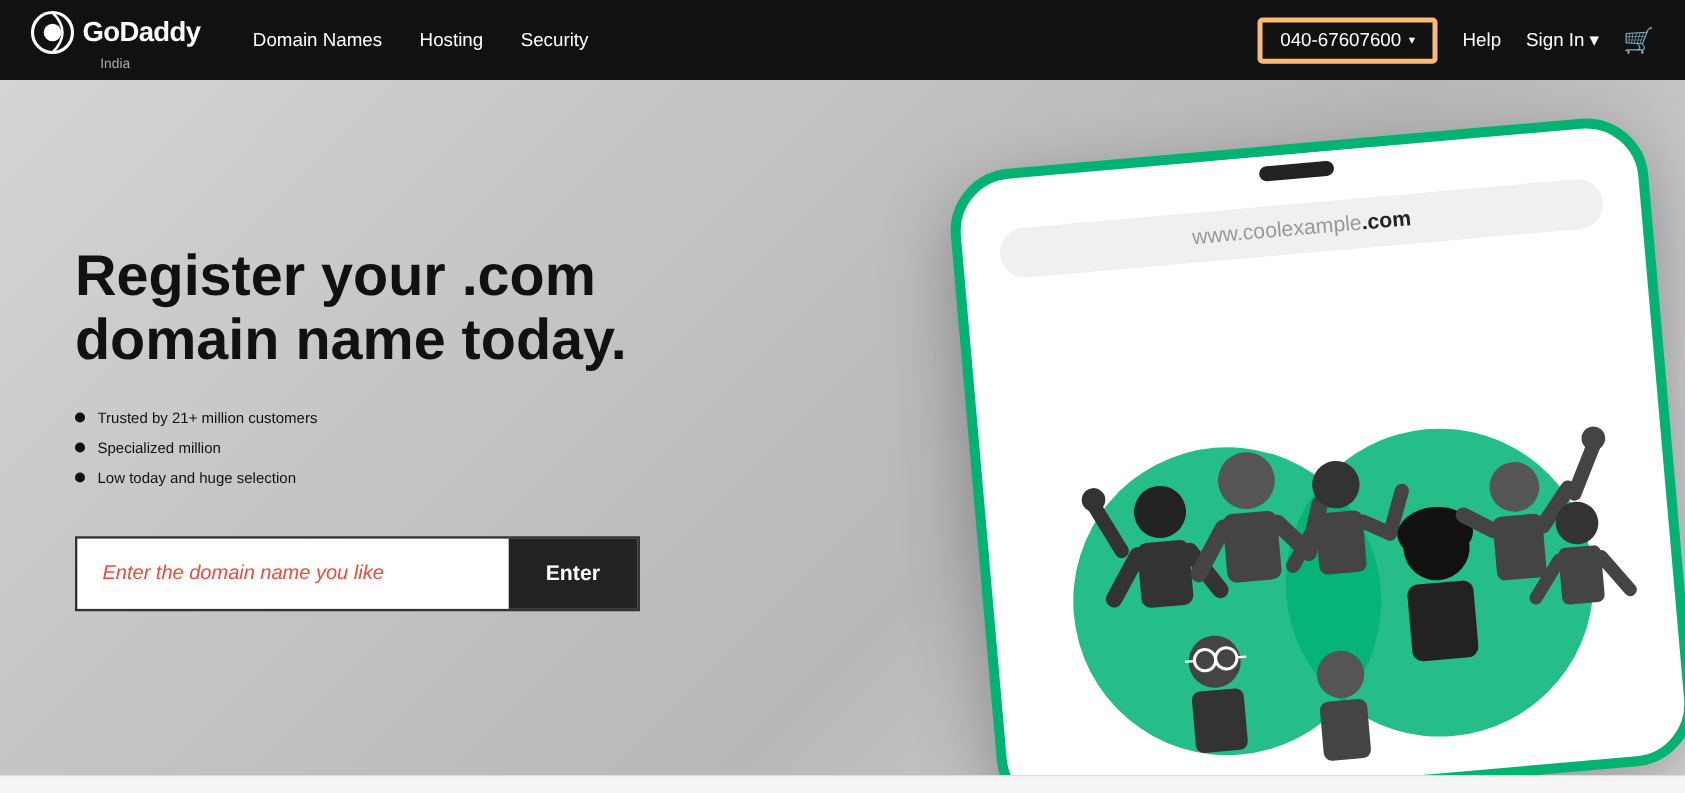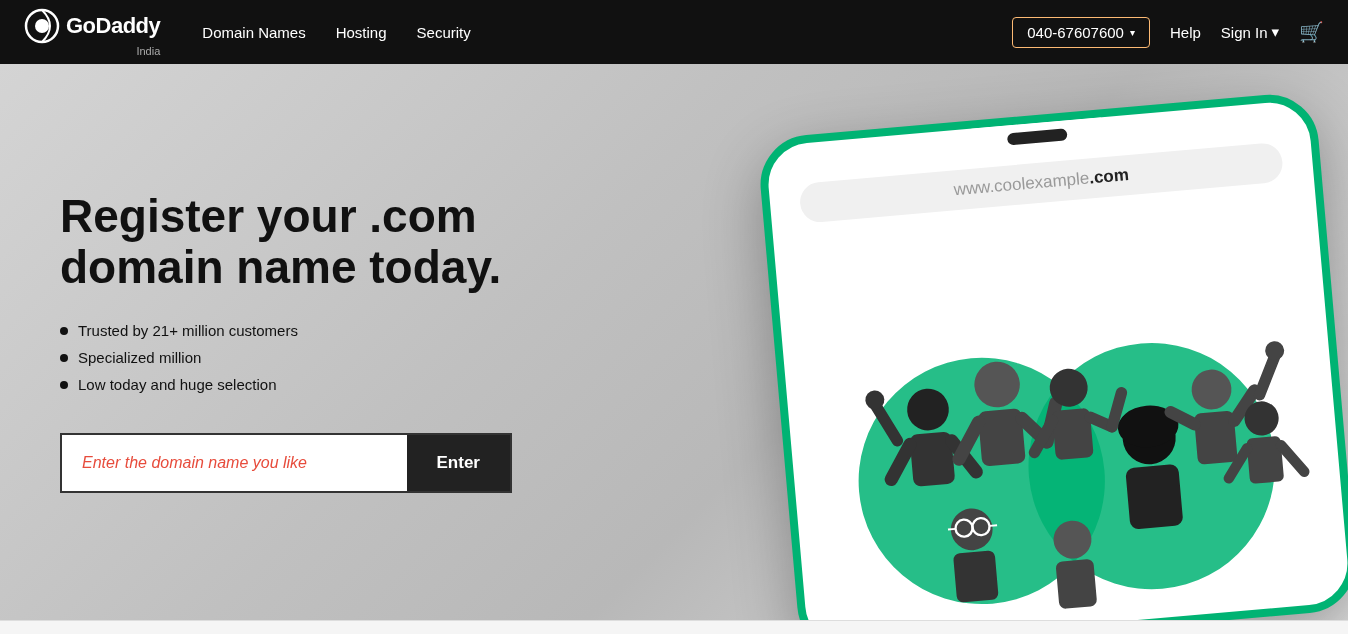--- a/index.html
+++ b/index.html
@@ -11,21 +11,21 @@
       color: #fff;
       display: flex;
       align-items: center;
       padding: 0 24px;
       height: 64px;
       gap: 0;
     }
     .logo-area {
       display: flex;
       flex-direction: column;
-      align-items: flex-end;
+      align-items: center;
       margin-right: 28px;
       cursor: pointer;
     }
     .logo-icon {
       display: flex;
       align-items: center;
       gap: 6px;
     }
     .logo-text {
       font-size: 22px;
@@ -62,21 +62,21 @@
       gap: 20px;
       margin-left: auto;
     }
     .phone-btn {
       display: flex;
       align-items: center;
       gap: 6px;
       color: #fff;
       font-size: 15px;
       cursor: pointer;
-      border: 1px solid #fdba74;
+      border: 4px solid #fdba74;
       padding: 6px 14px;
       border-radius: 4px;
     }
     .phone-btn .chevron {
       font-size: 10px;
     }
     .help-link {
       color: #fff;
       font-size: 15px;
       cursor: pointer;
@@ -115,21 +115,21 @@
       font-weight: 900;
       color: #111;
       line-height: 1.1;
       margin-bottom: 30px;
     }
     .hero-bullets {
       list-style: none;
       margin-bottom: 40px;
     }
     .hero-bullets li {
-      font-size: 15px;
+      font-size: 12px;
       color: #111;
       margin-bottom: 10px;
       display: flex;
       align-items: center;
       gap: 10px;
       font-weight: 500;
     }
     .bullet-dot {
       width: 8px;
       height: 8px;

